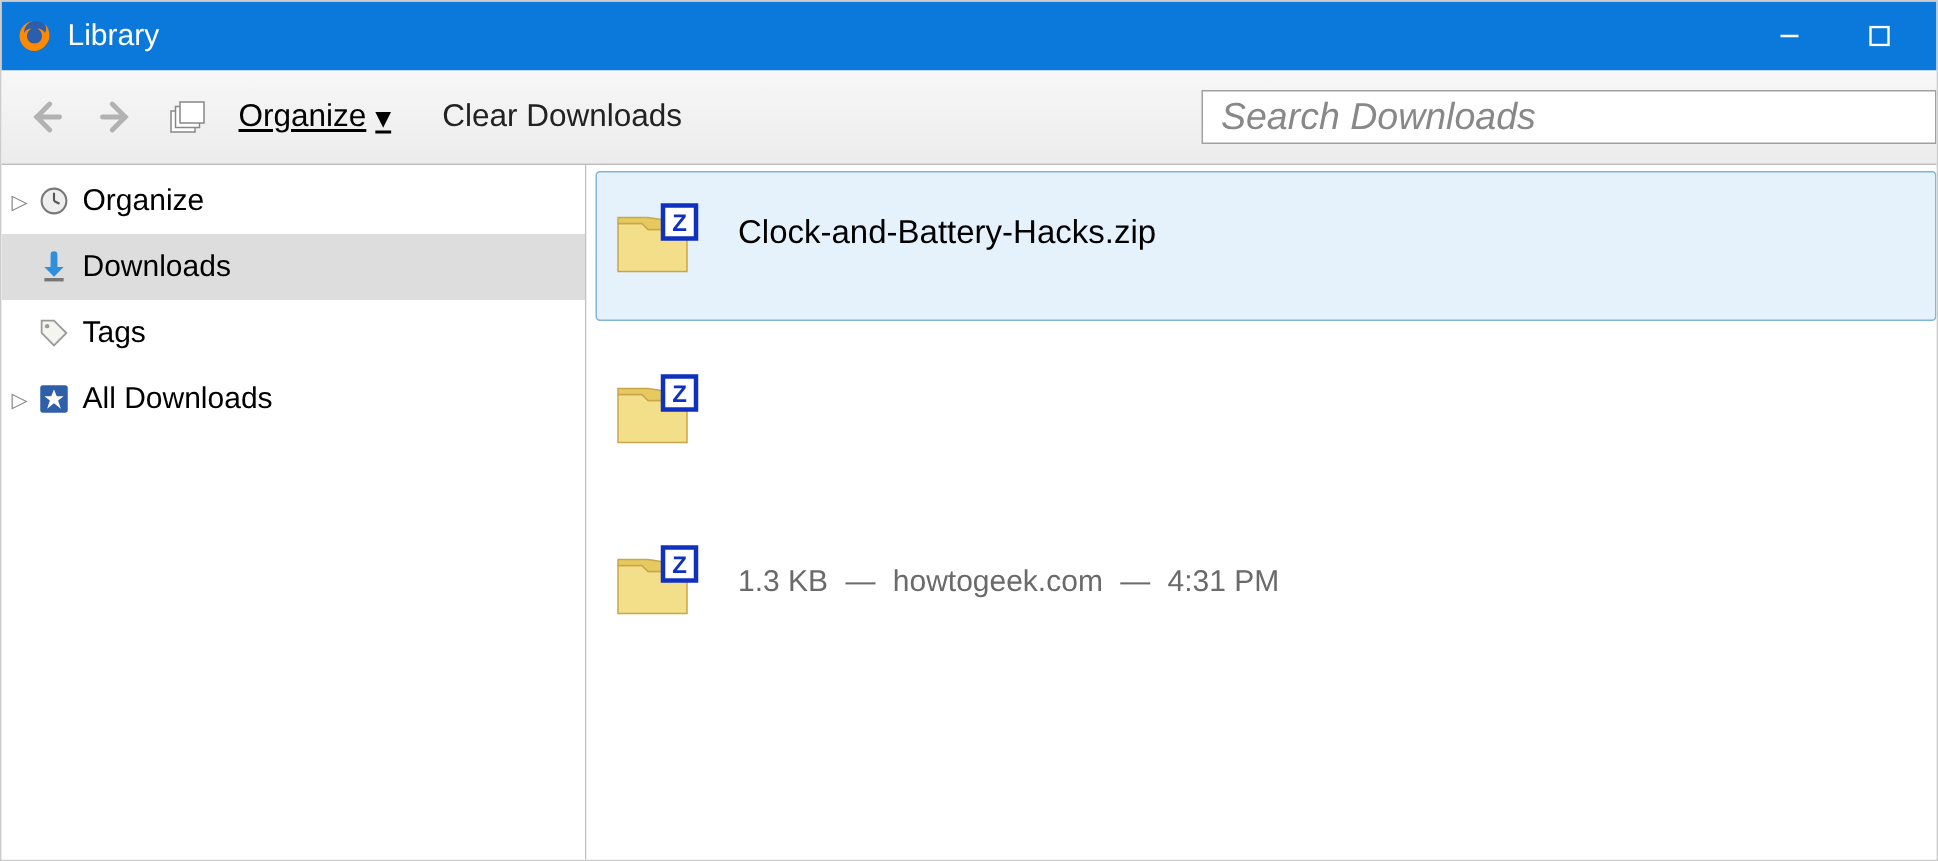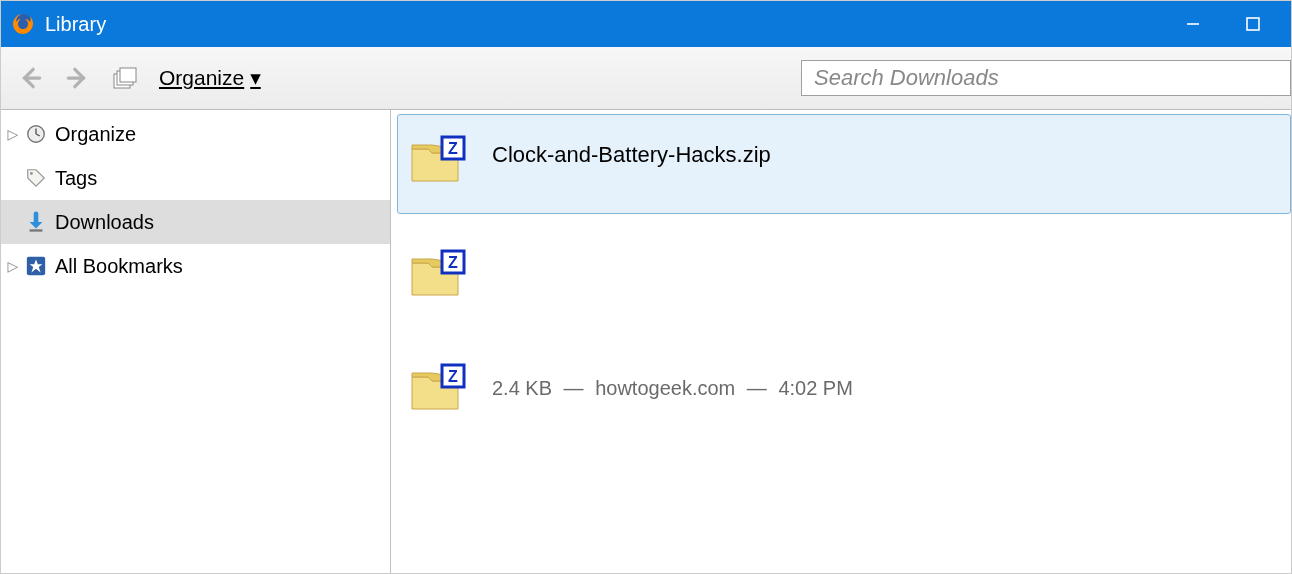--- a/index.html
+++ b/index.html
@@ -77,21 +77,21 @@
     font-size: 21px;
     color: #222;
   }
   .toolbar .spacer { flex: 1; }
   .search {
     width: 490px;
     height: 36px;
     border: 1px solid #a0a0a0;
     background: #fff;
     padding: 0 12px;
-    font-size: 22px;
+    font-size: 25px;
     font-style: italic;
     color: #888;
     margin-right: -10px;
   }
   .search::placeholder { font-style: italic; color: #888; }
   
   .main {
     display: flex;
     height: calc(100% - 46px - 60px);
   }
@@ -200,20 +200,23 @@
   <div class="stack-icon">
     <svg width="28" height="28" viewBox="0 0 28 28">
       <rect x="3" y="10" width="16" height="14" fill="#fff" stroke="#888"></rect>
       <rect x="6" y="7" width="16" height="14" fill="#fff" stroke="#888"></rect>
       <rect x="9" y="4" width="16" height="14" fill="#fff" stroke="#888"></rect>
     </svg>
   </div>
   <div class="organize">
     <span>Organize</span>
     <span class="dd">▾</span>
+  </div>
+  <div class="clear-dl">
+    <span>Clear Downloads</span>
   </div>
   <div class="spacer"></div>
   <input class="search" type="text" placeholder="Search Downloads" style="">
 </div>
 
 <div class="main">
 
   <div class="sidebar">
 
     <div class="tree-item">
@@ -221,52 +224,52 @@
       <span class="ticon">
         <svg width="22" height="22" viewBox="0 0 24 24">
             <circle cx="12" cy="12" r="9" fill="#eee" stroke="#777" stroke-width="1.5"></circle>
             <line x1="12" y1="12" x2="12" y2="6" stroke="#555" stroke-width="1.5"></line>
             <line x1="12" y1="12" x2="16" y2="14" stroke="#555" stroke-width="1.5"></line>
           </svg>
       </span>
       <span>Organize</span>
     </div>
 
-    <div class="tree-item">
-      <span class="twisty"></span>
-      <span class="ticon">
-        <svg width="22" height="22" viewBox="0 0 24 24">
-            <path d="M3 3 L12 3 L21 12 L12 21 L3 12 Z" fill="#f5f5f0" stroke="#999" stroke-width="1.3"></path>
-            <circle cx="7" cy="7" r="1.6" fill="#999"></circle>
-          </svg>
-      </span>
-      <span>Tags</span>
-    </div>
-
     <div class="tree-item selected">
       <span class="twisty"></span>
       <span class="ticon">
         <svg width="22" height="22" viewBox="0 0 24 24">
           <path d="M12 3 L12 14" stroke="#2e8fdc" stroke-width="5" stroke-linecap="round"></path>
           <path d="M5 12 L12 19 L19 12 Z" fill="#2e8fdc"></path>
           <rect x="5" y="20" width="14" height="2.5" fill="#777"></rect>
         </svg>
       </span>
       <span>Downloads</span>
     </div>
 
     <div class="tree-item">
+      <span class="twisty"></span>
+      <span class="ticon">
+        <svg width="22" height="22" viewBox="0 0 24 24">
+            <path d="M3 3 L12 3 L21 12 L12 21 L3 12 Z" fill="#f5f5f0" stroke="#999" stroke-width="1.3"></path>
+            <circle cx="7" cy="7" r="1.6" fill="#999"></circle>
+          </svg>
+      </span>
+      <span>Tags</span>
+    </div>
+
+    <div class="tree-item">
       <span class="twisty">▷</span>
       <span class="ticon">
         <svg width="22" height="22" viewBox="0 0 24 24">
             <rect x="2" y="2" width="20" height="20" rx="2" fill="#2f5fa8"></rect>
             <path d="M12 5 L14 10 L19 10 L15 13 L17 19 L12 15 L7 19 L9 13 L5 10 L10 10 Z" fill="#fff"></path>
           </svg>
       </span>
-      <span>All Bookmarks</span>
+      <span>All Downloads</span>
     </div>
 
   </div>
 
   <div class="content">
 
     <div class="dl-item selected">
       <div class="file-icon">
         <svg width="58" height="58" viewBox="0 0 58 58">
           <path d="M4 18 L4 50 L50 50 L50 22 L24 22 L20 18 Z" fill="#f3df8a" stroke="#caa64a"></path>
@@ -297,23 +300,23 @@
       <div class="file-icon">
         <svg width="58" height="58" viewBox="0 0 58 58">
           <path d="M4 18 L4 50 L50 50 L50 22 L24 22 L20 18 Z" fill="#f3df8a" stroke="#caa64a"></path>
           <path d="M4 18 L20 18 L24 22 L50 22 L50 18 L24 14 L20 14 L4 14 Z" fill="#e6ca60" stroke="#caa64a"></path>
           <rect x="34" y="6" width="22" height="22" fill="#fff" stroke="#1030c0" stroke-width="3"></rect>
           <text x="45" y="23" text-anchor="middle" font-family="Arial" font-weight="bold" font-size="16" fill="#1030c0">Z</text>
         </svg>
       </div>
       <div class="dl-info">
         <div class="dl-meta">
-          <span>2.4 KB</span>
+          <span>1.3 KB</span>
           <span class="dl-sep">—</span>
           <span>howtogeek.com</span>
           <span class="dl-sep">—</span>
-          <span>4:02 PM</span>
+          <span>4:31 PM</span>
         </div>
       </div>
     </div>
 
   </div>
 </div>
 
 </body></html>

